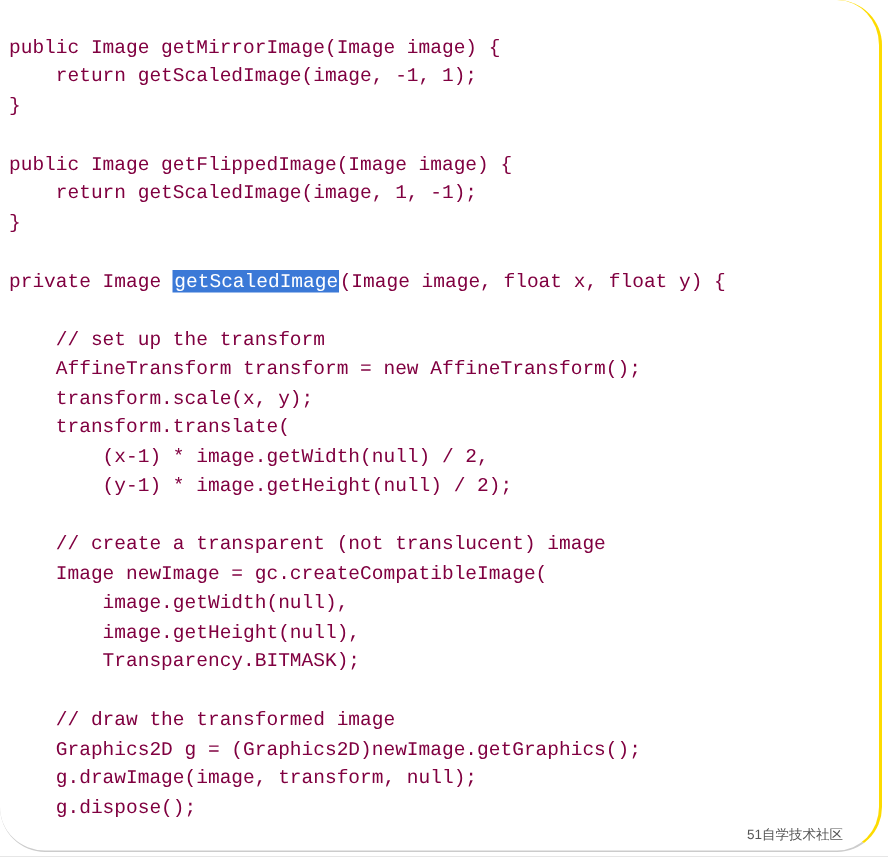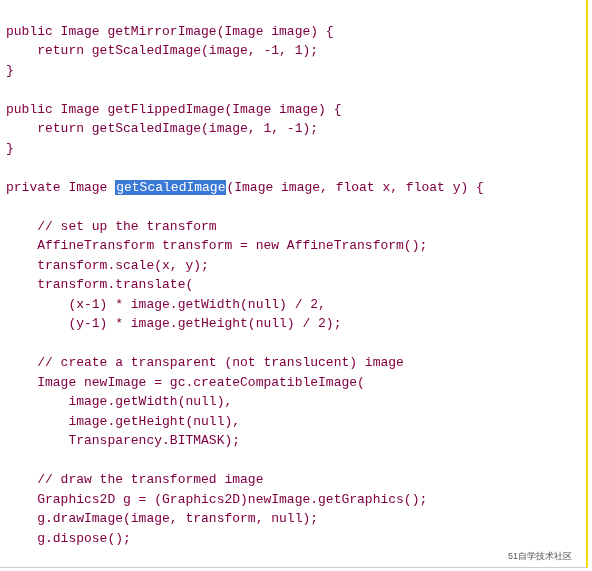--- a/index.html
+++ b/index.html
@@ -14,29 +14,30 @@
   .code-area {
     width: 588px;
     height: 568px;
     border-right: 2px solid #fddb00;
     border-bottom: 1px solid #ccc;
     padding: 2px 0 0 6px;
     box-sizing: border-box;
     white-space: pre;
     overflow: hidden;
     position: relative;
+    border-radius: 30px;
   }
   .hl {
     background: #3b79d7;
     color: #fff;
     padding: 0 1px;
   }
   .watermark {
     position: absolute;
-    right: 14px;
+    right: 24px;
     bottom: 4px;
     font-size: 9px;
     color: #555;
     font-family: sans-serif;
   }
 </style>
 </head>
 <body>
 
 <div class="code-area">

